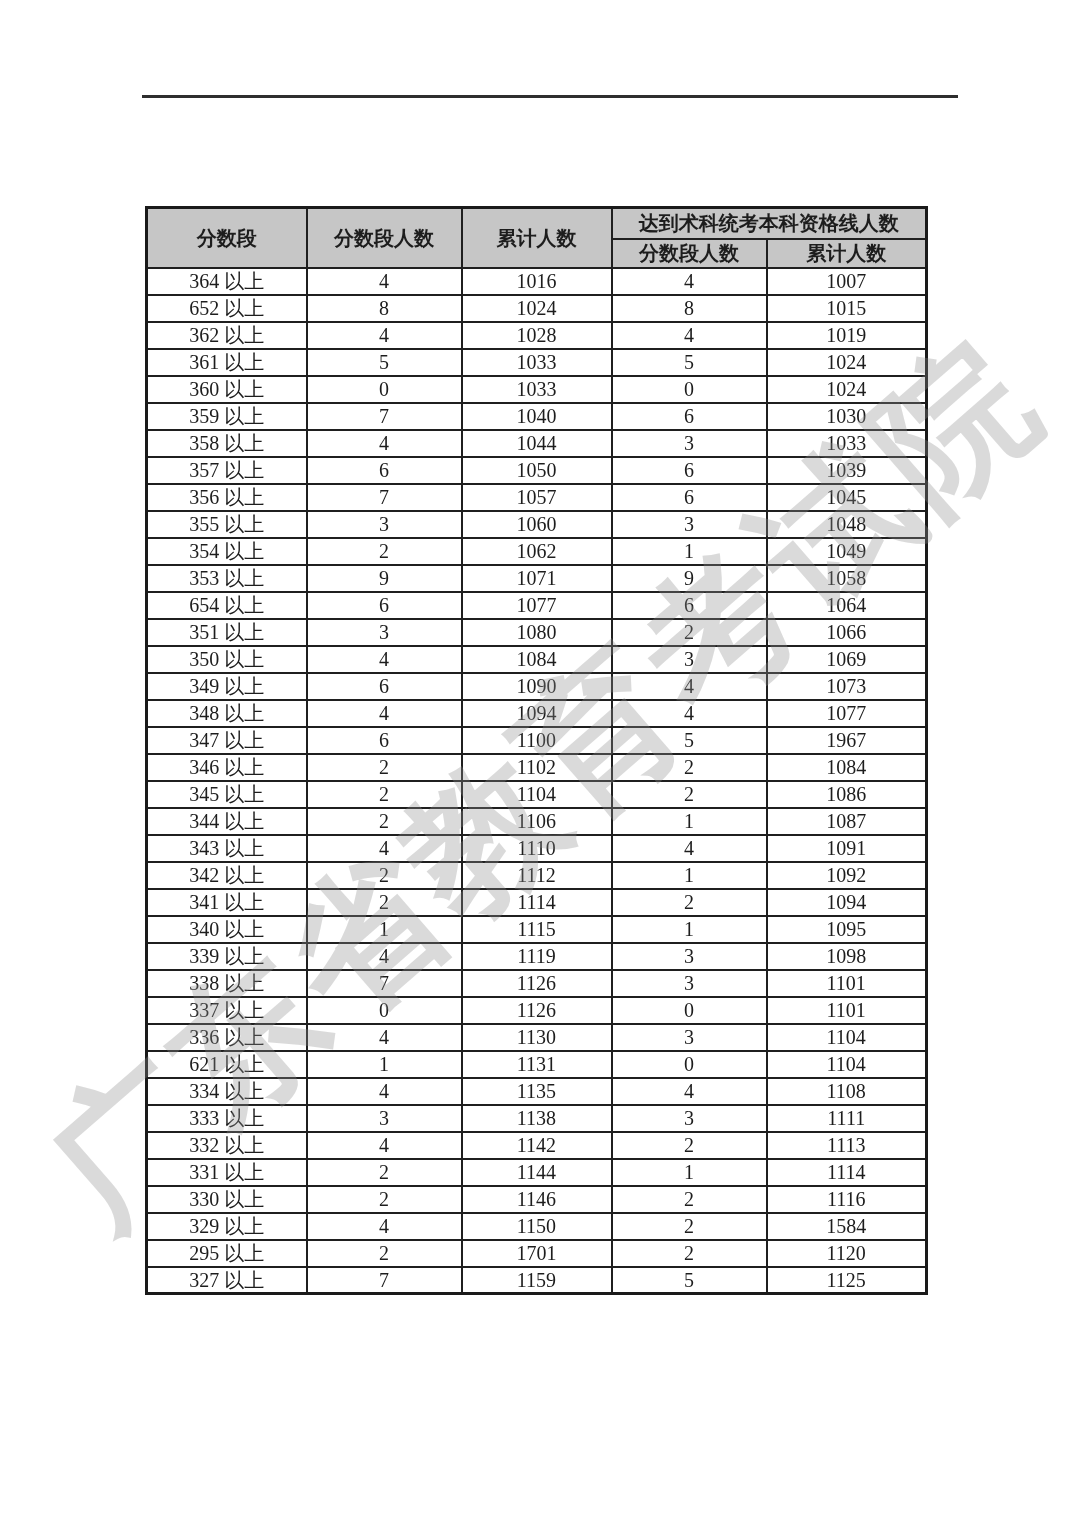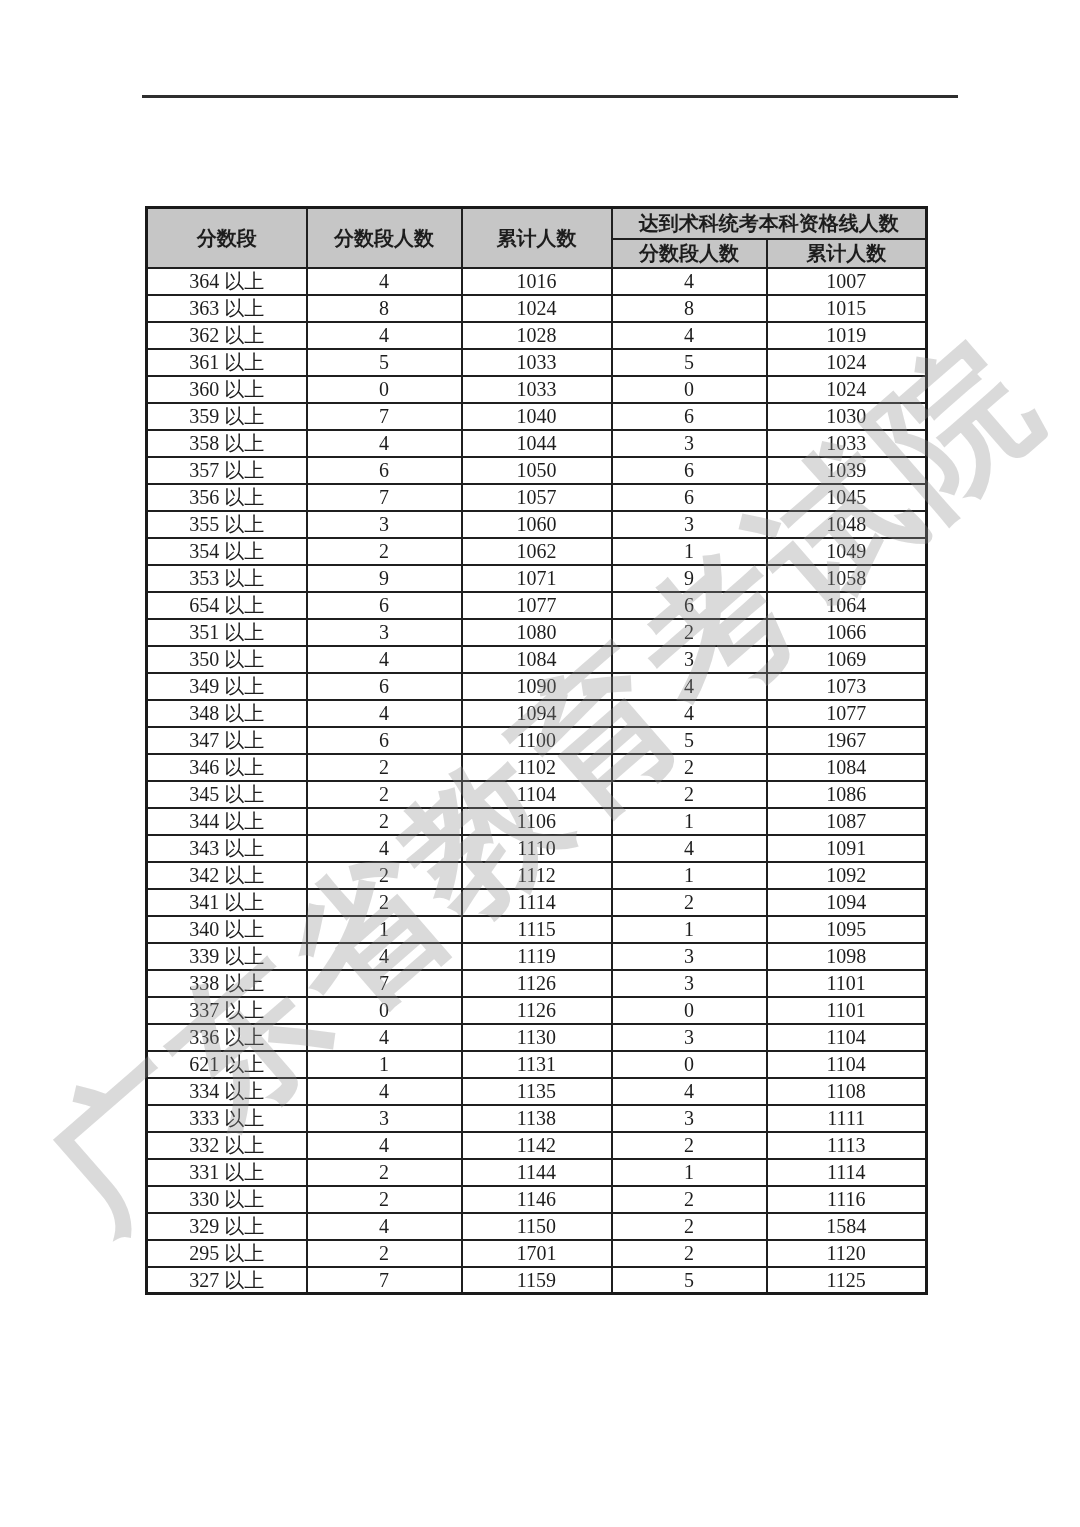--- a/index.html
+++ b/index.html
@@ -95,21 +95,21 @@
     </thead>
     <tbody id="table-body">
         <tr>
           <td>364 以上</td>
           <td>4</td>
           <td>1016</td>
           <td>4</td>
           <td>1007</td>
         </tr>
         <tr>
-          <td>363 以上</td>
+          <td>652 以上</td>
           <td>8</td>
           <td>1024</td>
           <td>8</td>
           <td>1015</td>
         </tr>
         <tr>
           <td>362 以上</td>
           <td>4</td>
           <td>1028</td>
           <td>4</td>

